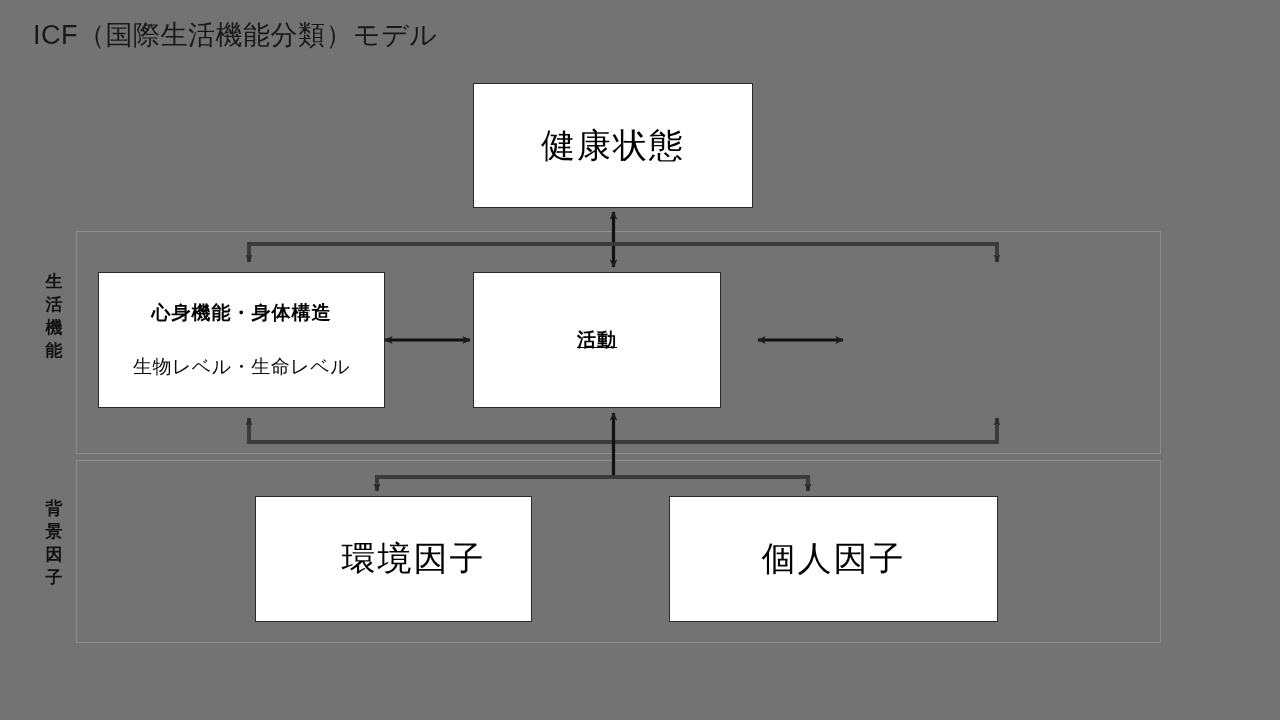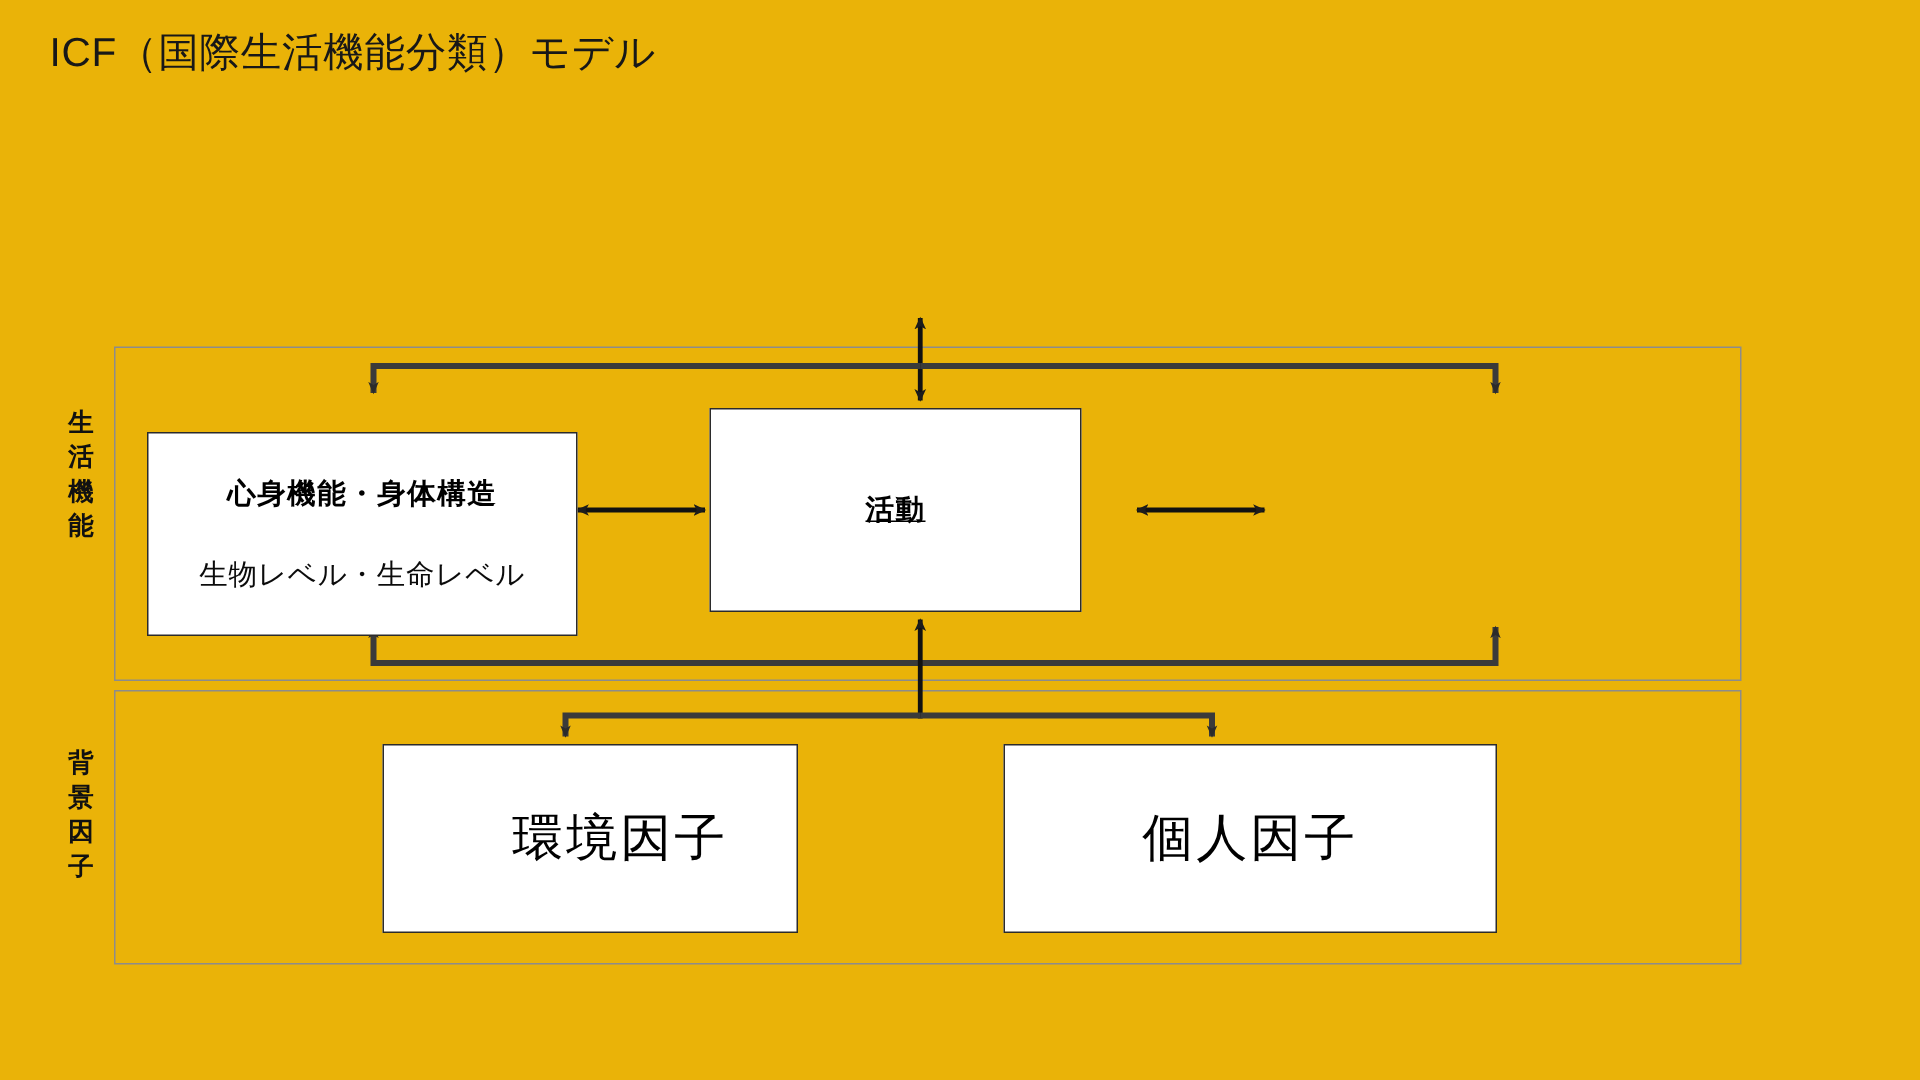--- a/index.html
+++ b/index.html
@@ -8,21 +8,21 @@
     background: #ffffff;
   }
   body {
     font-family: "Liberation Sans", "DejaVu Sans", sans-serif;
     color: #000000;
   }
   #canvas {
     position: relative;
     width: 1280px;
     height: 720px;
-    background: #eab308;
+    background: #737373;
     overflow: hidden;
   }
 
   
   .page-title {
     position: absolute;
     left: 33px;
     top: 18px;
     font-size: 27px;
     line-height: 34px;
@@ -84,21 +84,21 @@
   }
   .node-big {
     font-size: 34px;
     font-weight: normal;
     color: #000000;
     letter-spacing: 2px;
     white-space: nowrap;
   }
 
   #box-health  { left: 473px; top: 83px;  width: 280px; height: 125px; }
-  #box-body    { left: 98px;  top: 288px; width: 287px; height: 136px; gap: 12px; }
+  #box-body    { left: 98px;  top: 272px; width: 287px; height: 136px; gap: 12px; }
   #box-activity{ left: 473px; top: 272px; width: 248px; height: 136px; text-decoration: underline; }
   #box-partic  { left: 846px; top: 272px; width: 279px; height: 136px; }
   #box-env     { left: 255px; top: 496px; width: 277px; height: 126px; padding-left: 40px; }
   #box-personal{ left: 669px; top: 496px; width: 329px; height: 126px; }
 
   
   #connectors {
     position: absolute;
     left: 0; top: 0;
     width: 1280px;
@@ -153,20 +153,23 @@
 
     <path d="M 613.5 442 L 249 442 L 249 418" fill="none" stroke="#3a3a3a" stroke-width="4" marker-end="url(#arrHeadThin)"></path>
     <path d="M 613.5 442 L 997 442 L 997 418" fill="none" stroke="#3a3a3a" stroke-width="4" marker-end="url(#arrHeadThin)"></path>
 
     <line x1="613.5" y1="479" x2="613.5" y2="413" stroke="#111111" stroke-width="3.2" marker-end="url(#arrHead)"></line>
 
     <path d="M 613.5 477 L 377 477 L 377 491" fill="none" stroke="#3a3a3a" stroke-width="4" marker-end="url(#arrHeadThin)"></path>
     <path d="M 613.5 477 L 808 477 L 808 491" fill="none" stroke="#3a3a3a" stroke-width="4" marker-end="url(#arrHeadThin)"></path>
   </svg>
 
+  <div class="node-box" id="box-health">
+    <div class="node-big">健康状態</div>
+  </div>
 
   <div class="node-box" id="box-body">
     <div class="node-title">心身機能・身体構造</div>
     <div class="node-sub">生物レベル・生命レベル</div>
   </div>
 
   <div class="node-box" id="box-activity">
     <div class="node-title">活動</div>
   </div>
 

